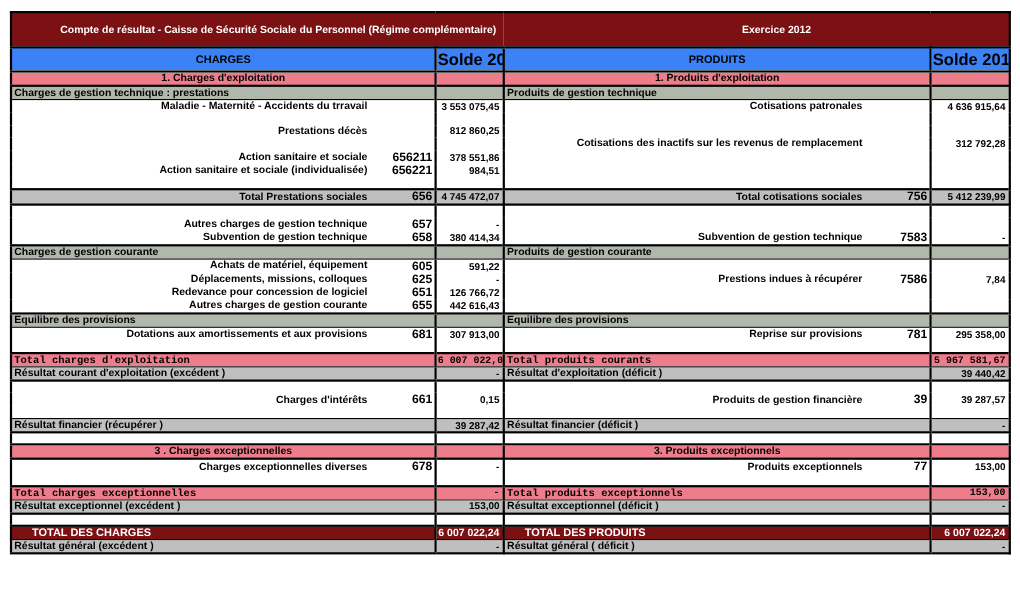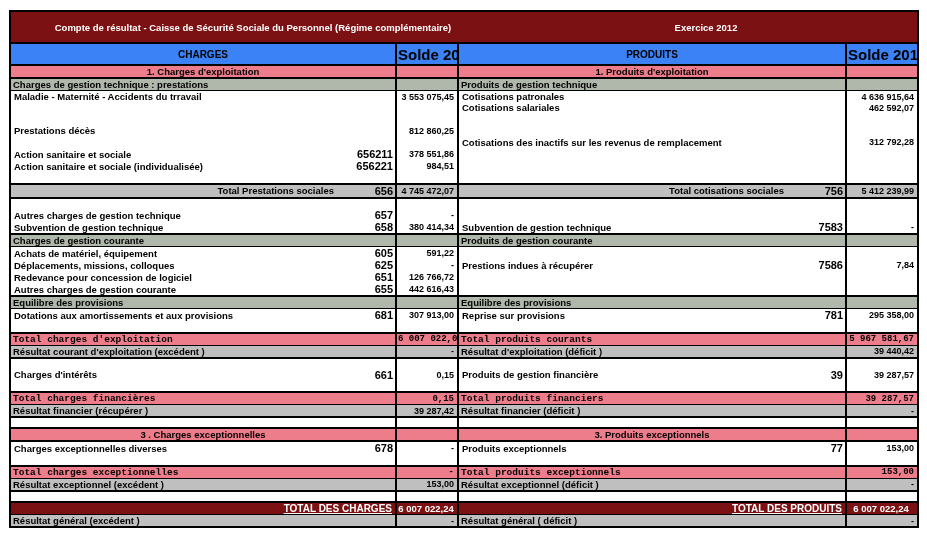--- a/index.html
+++ b/index.html
@@ -68,21 +68,21 @@
     border-bottom:2px solid var(--border);
   }
   tr.section td.lab{text-align:center;}
   tr.subsection{height:11px;}
   tr.subsection td{
     background:var(--graygreen);
     border-top:2px solid var(--border);
     border-bottom:1px solid var(--border);
   }
   tr.subsection td.lab{text-align:left;padding-left:2px;}
-  tr.data td.lab{padding-right:6px;}
+  tr.data td.lab{text-align:right;padding-right:6px;}
   tr.totalg{height:12px;}
   tr.totalg td{
     background:var(--gray);
     border-top:2px solid var(--border);
     border-bottom:2px solid var(--border);
   }
   tr.totalg td.lab{text-align:right;padding-right:6px;}
   tr.totalp{height:11px;}
   tr.totalp td{
     background:var(--pink);
@@ -99,23 +99,22 @@
   }
   tr.result td.lab{text-align:left;padding-left:2px;}
   tr.spacer{height:11px;}
   tr.grand{height:13px;}
   tr.grand td{
     background:var(--maroon);
     color:#fff;
     border-top:2px solid var(--border);
     border-bottom:1px solid var(--border);
     font-size:10px;
-    text-align:center;
-  }
-  tr.grand td.lab{text-align:right;padding-left:6px;text-decoration:underline;}
+  }
+  tr.grand td.lab{text-align:left;padding-left:18px;}
   tr.grand td.val{font-size:9.5px;}
 </style>
 </head>
 <body>
 
 <table>
   <colgroup>
     <col style="width:330px">
     <col style="width:56px">
     <col style="width:62px">
@@ -153,28 +152,20 @@
         <td class="code"></td>
         <td class="val">3 553 075,45</td>
         <td class="lab">Cotisations patronales</td>
         <td class="code"></td>
         <td class="val">4 636 915,64</td>
       </tr>
       <tr class="data">
         <td class="lab"></td>
         <td class="code"></td>
         <td class="val"></td>
-        <td class="lab">Cotisations salariales</td>
-        <td class="code"></td>
-        <td class="val">462 592,07</td>
-      </tr>
-      <tr class="data">
-        <td class="lab"></td>
-        <td class="code"></td>
-        <td class="val"></td>
         <td class="lab"></td>
         <td class="code"></td>
         <td class="val"></td>
       </tr>
       <tr class="data">
         <td class="lab">Prestations décès</td>
         <td class="code"></td>
         <td class="val">812 860,25</td>
         <td class="lab"></td>
         <td class="code"></td>
@@ -331,26 +322,20 @@
         <td class="val">39 287,57</td>
       </tr>
       <tr class="data">
         <td class="lab"></td>
         <td class="code"></td>
         <td class="val"></td>
         <td class="lab"></td>
         <td class="code"></td>
         <td class="val"></td>
       </tr>
-      <tr class="totalp">
-        <td class="lab" colspan="2">Total charges financières</td>
-        <td class="val">0,15</td>
-        <td class="lab" colspan="2">Total produits financiers</td>
-        <td class="val">39 287,57</td>
-      </tr>
       <tr class="result">
         <td class="lab" colspan="2">Résultat financier (récupérer )</td>
         <td class="val">39 287,42</td>
         <td class="lab" colspan="2">Résultat financier (déficit )</td>
         <td class="val">-</td>
       </tr>
       <tr class="spacer">
         <td class="lab" colspan="2"></td>
         <td class="val"></td>
         <td class="lab" colspan="2"></td>

